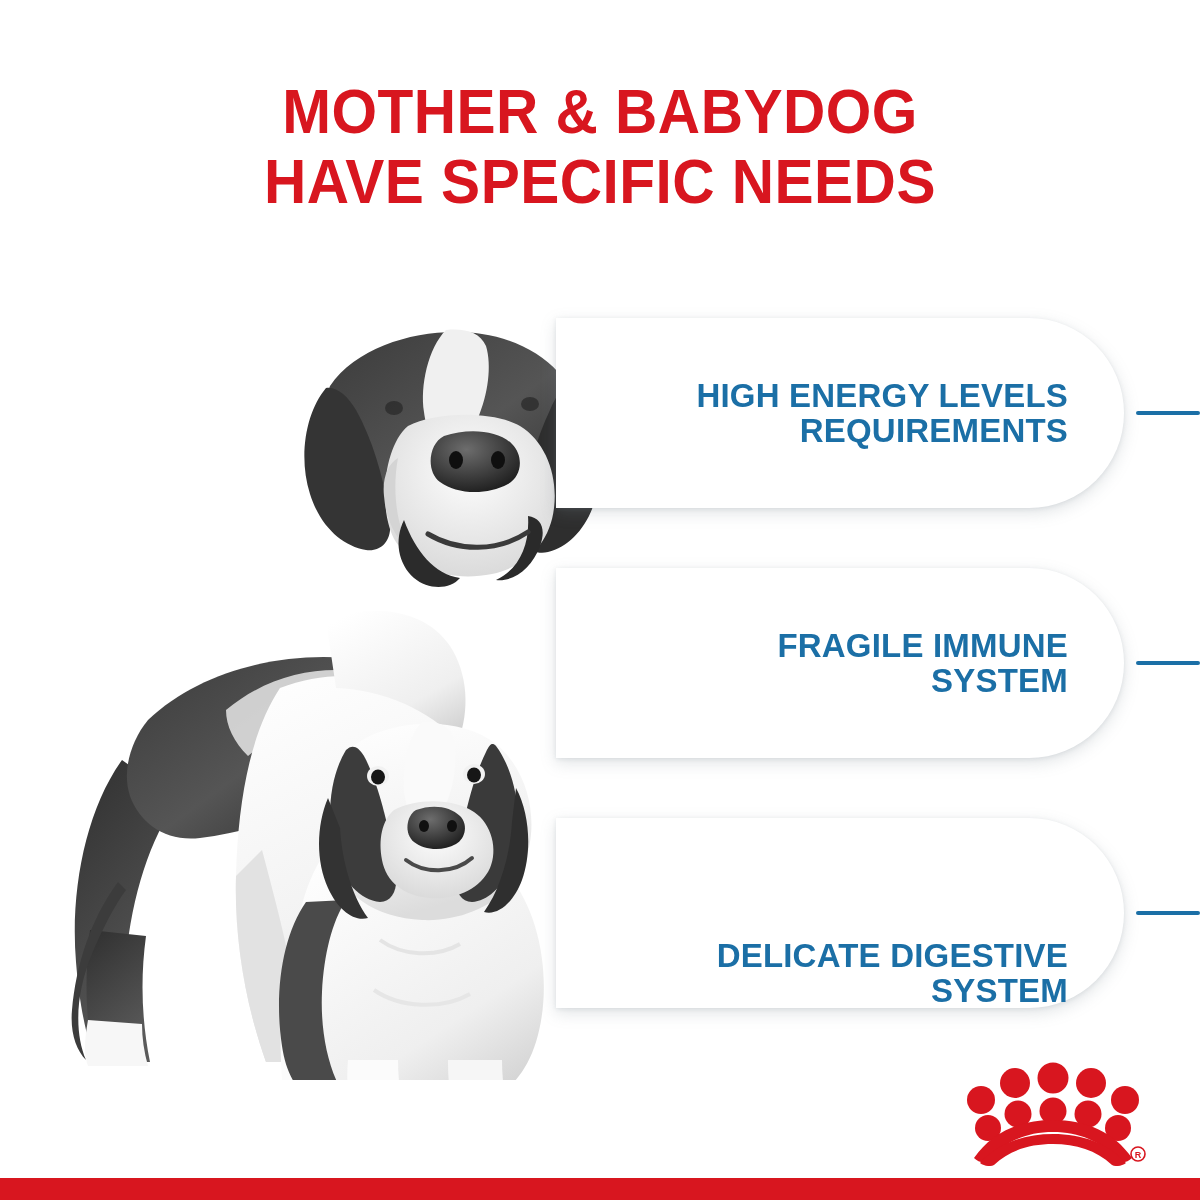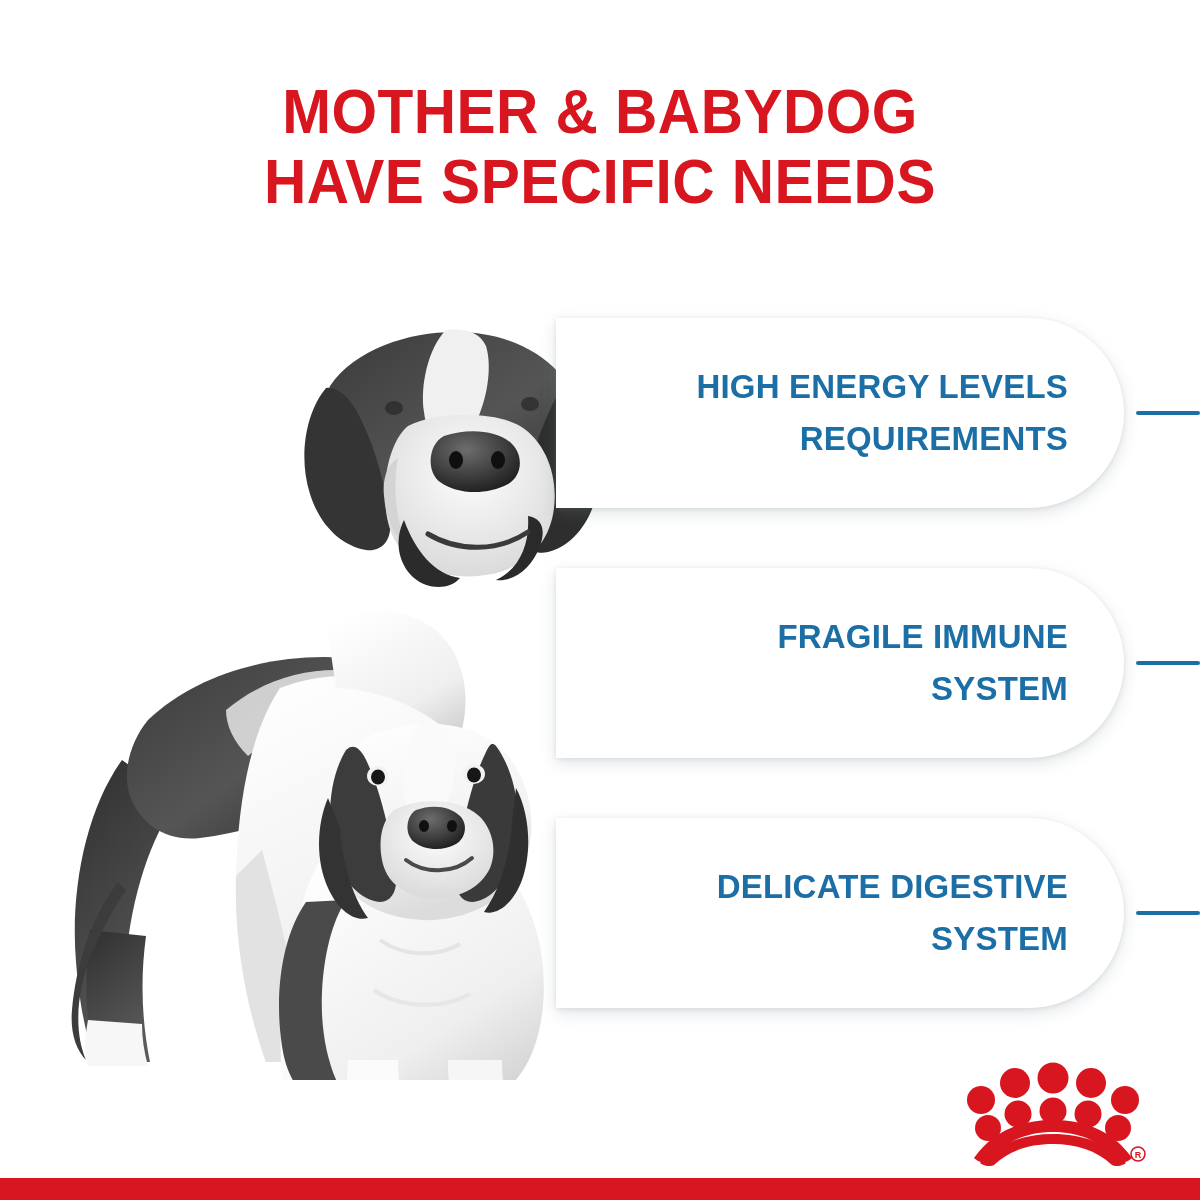--- a/index.html
+++ b/index.html
@@ -61,30 +61,30 @@
     display: flex;
     align-items: center;
     justify-content: flex-end;
     padding-right: 56px;
   }
   .card-label {
     color: #1b6fa6;
     font-family: "Liberation Sans Narrow", "Liberation Sans", sans-serif;
     font-weight: 700;
     font-size: 33px;
-    line-height: 52px;
+    line-height: 35px;
     text-align: right;
     white-space: pre-line;
     letter-spacing: 0.2px;
     user-select: none;
   }
 
   .card-1 { left: 556px; top: 318px; width: 568px; height: 190px; }
   .card-2 { left: 556px; top: 568px; width: 568px; height: 190px; justify-content: flex-end; }
-  .card-3 { left: 556px; top: 818px; width: 568px; height: 190px; }
+  .card-3 { left: 556px; top: 818px; width: 568px; height: 190px; align-items: flex-end; }
 
   
   .connector {
     position: absolute;
     height: 4px;
     background: #1b6fa6;
     border-radius: 2px;
   }
   .conn-1 { left: 1136px; top: 411px; width: 64px; }
   .conn-2 { left: 1136px; top: 661px; width: 64px; }

